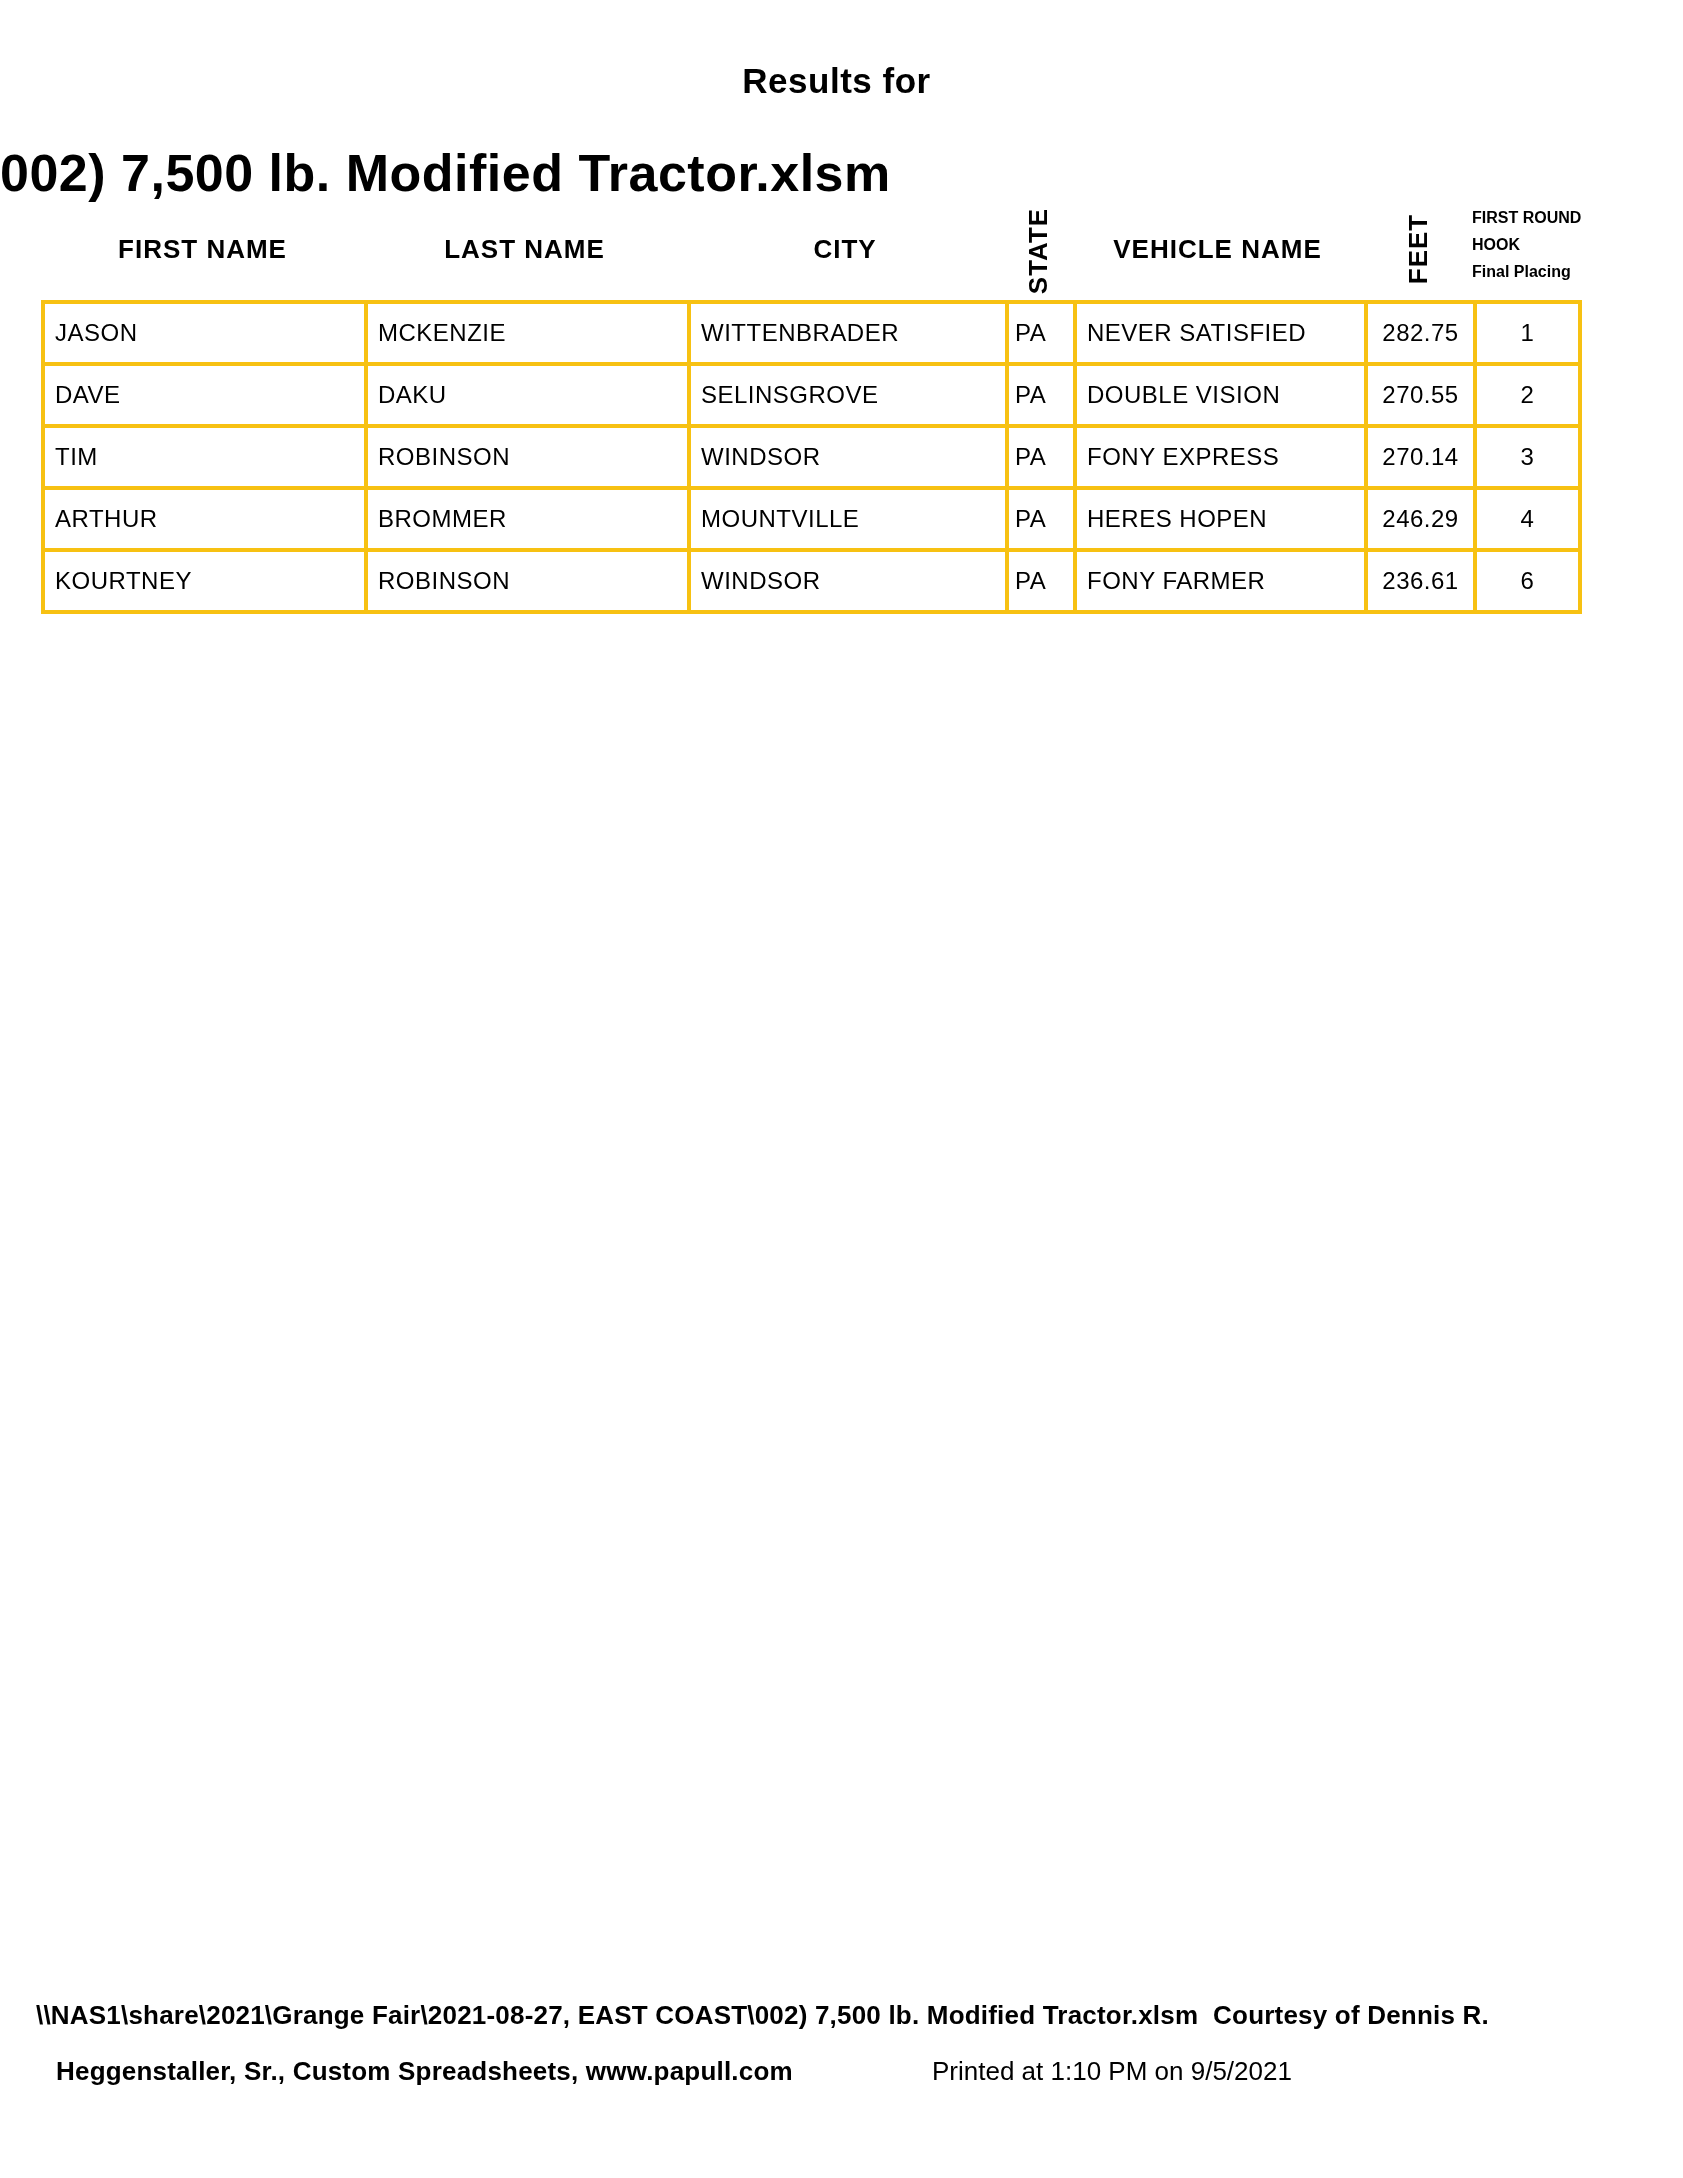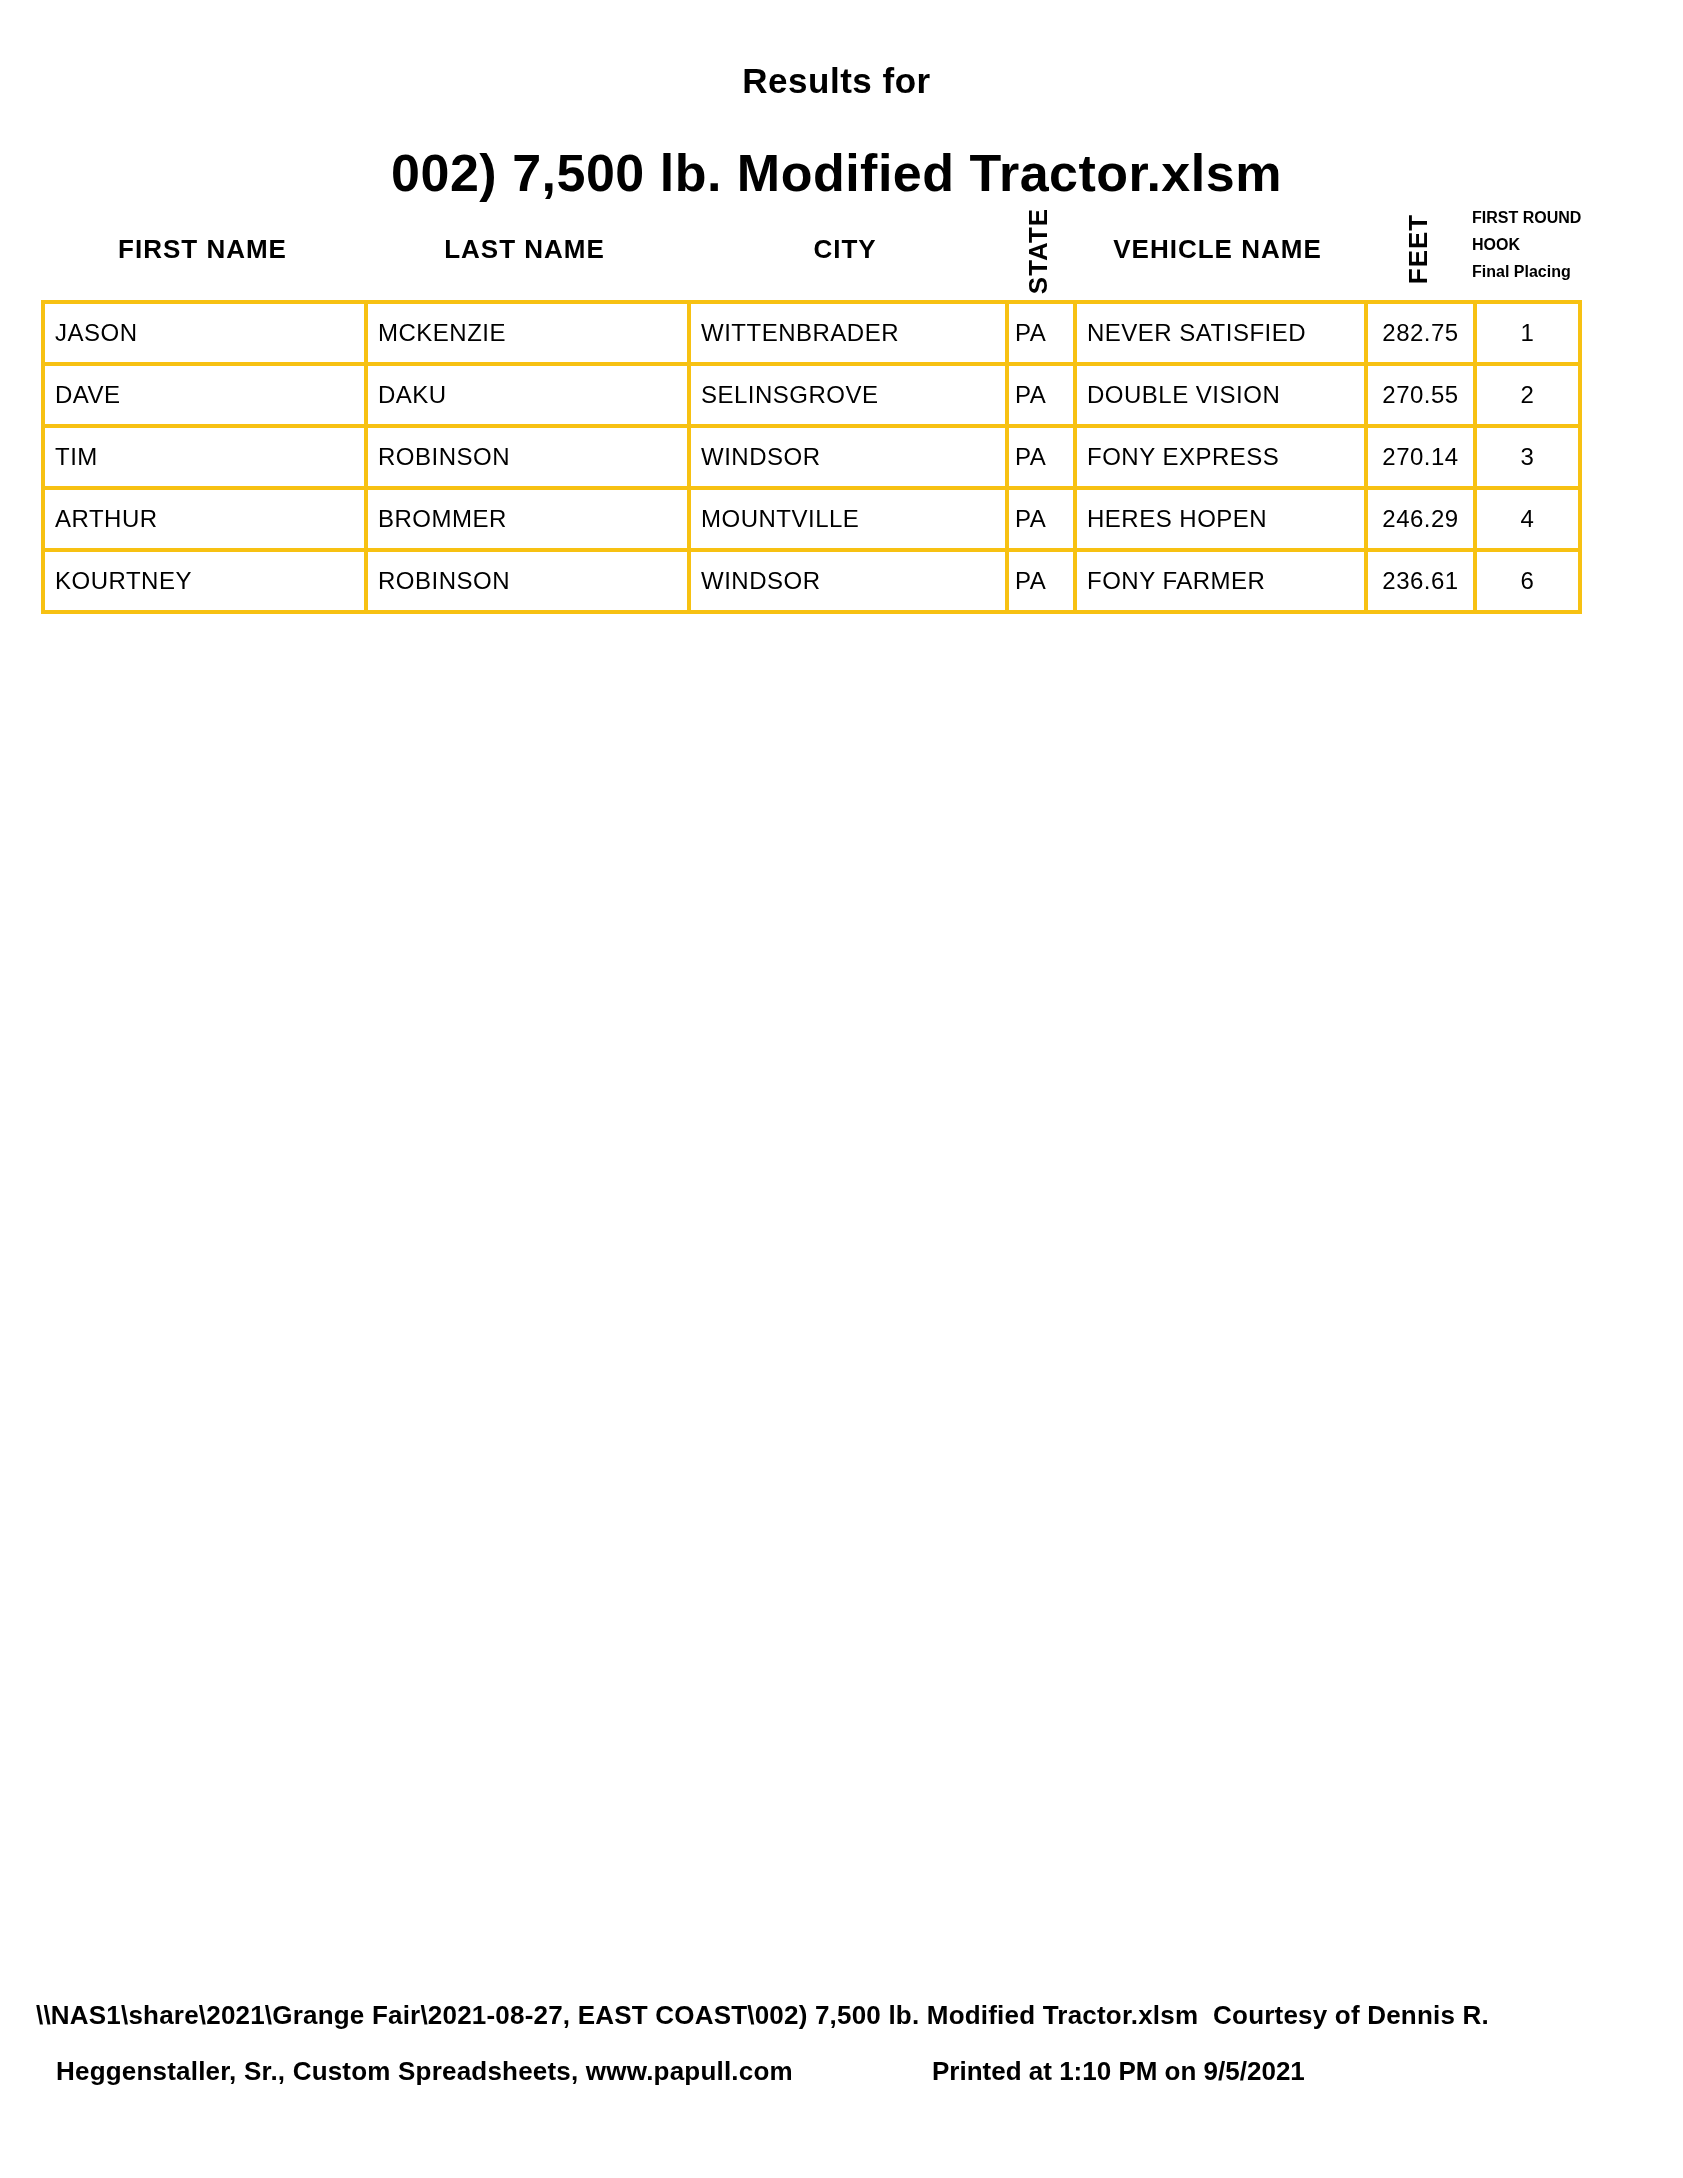--- a/index.html
+++ b/index.html
@@ -16,21 +16,21 @@
   }
 
   
   .title1 {
     position: absolute; top: 61px; left: 0; width: 1673px;
     text-align: center; font-size: 35px; font-weight: bold;
     letter-spacing: 0.5px;
   }
   .title2 {
     position: absolute; top: 143px; left: 0; width: 1673px;
-    text-align: center; font-size: 52px; font-weight: bold;
+    text-align: left; font-size: 52px; font-weight: bold;
     letter-spacing: 0.5px;
   }
 
   
   .colhead {
     position: absolute; top: 234px;
     text-align: center; font-size: 26px; font-weight: bold;
     letter-spacing: 1px; white-space: nowrap;
   }
   .colhead.h-first  { left: 41px;   width: 323px; }
@@ -76,21 +76,21 @@
   
   .footer-line {
     position: absolute; left: 36px;
     font-size: 26px; font-weight: bold;
     white-space: pre; letter-spacing: 0.2px;
   }
   .footer-line.l1 { top: 2000px; }
   .footer-line.l2 { top: 2056px; margin-left: 20px; }
   .footer-printed {
     position: absolute; left: 932px; top: 2056px;
-    font-size: 26px; font-weight: bold; white-space: pre;
+    font-size: 26px; font-weight: normal; white-space: pre;
   }
 </style>
 </head>
 <body>
 
 <div class="page">
 
   <div class="title1">Results for</div>
   <div class="title2">002) 7,500 lb. Modified Tractor.xlsm</div>
 

